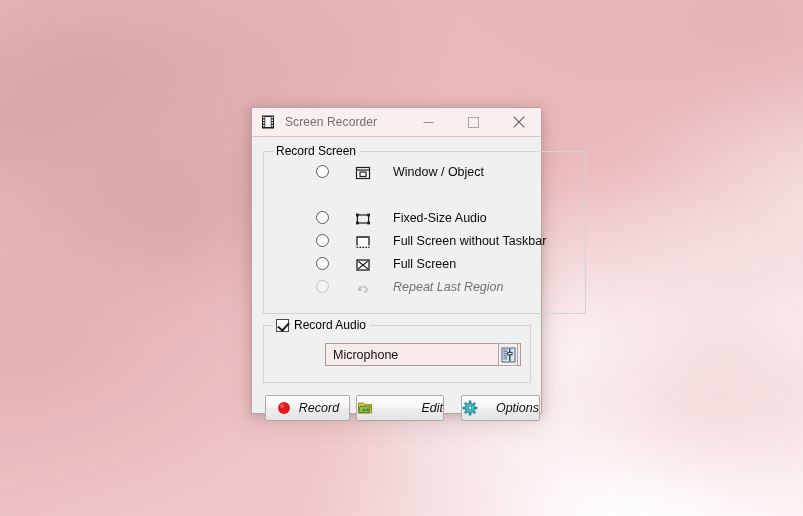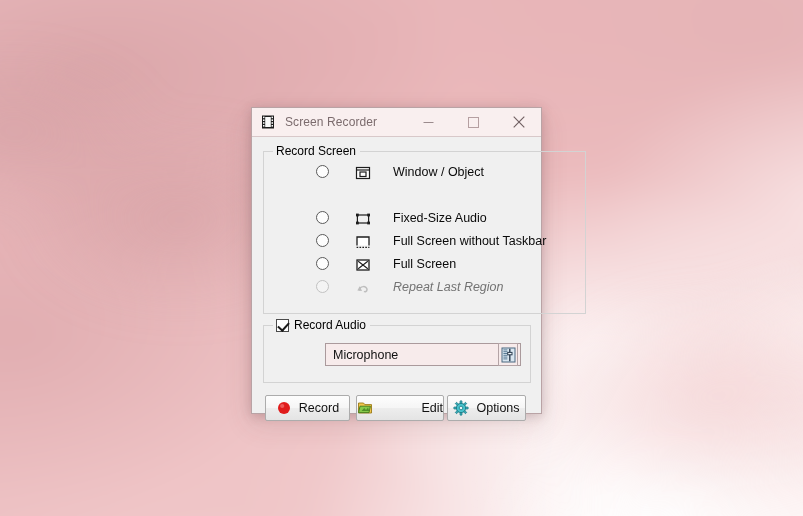--- a/index.html
+++ b/index.html
@@ -126,26 +126,26 @@
     border:1px solid #b4a4a6; background:rgba(246,234,234,0.92);
     display:flex; align-items:center; justify-content:center;
   }
 
   
   .btn {
     position:absolute; top:258px; height:26px;
     border:1px solid #acacac; border-radius:2px;
     background:linear-gradient(to bottom,#fdfdfd 0%,#f6f6f6 48%,#ededed 52%,#e4e4e4 100%);
     display:flex; align-items:center; justify-content:center; gap:7px;
-    font-size:12.5px; color:#111;
+    font-size:12.5px; color:#111;font-style:italic;
   }
   .btn .btn-icon { width:16px; height:16px; flex:0 0 16px; display:block; }
   #btn-record  { left:13px;  width:85px; }
   #btn-edit    { left:104px; width:88px;justify-content:space-between; }
-  #btn-options { left:195px; width:79px; }
+  #btn-options { left:209px; width:79px;justify-content:space-between; }
 </style>
 </head>
 <body>
 
 <div id="wallpaper">
   <div class="base"></div>
   <div class="veil"></div>
 </div>
 
 <div id="window">

